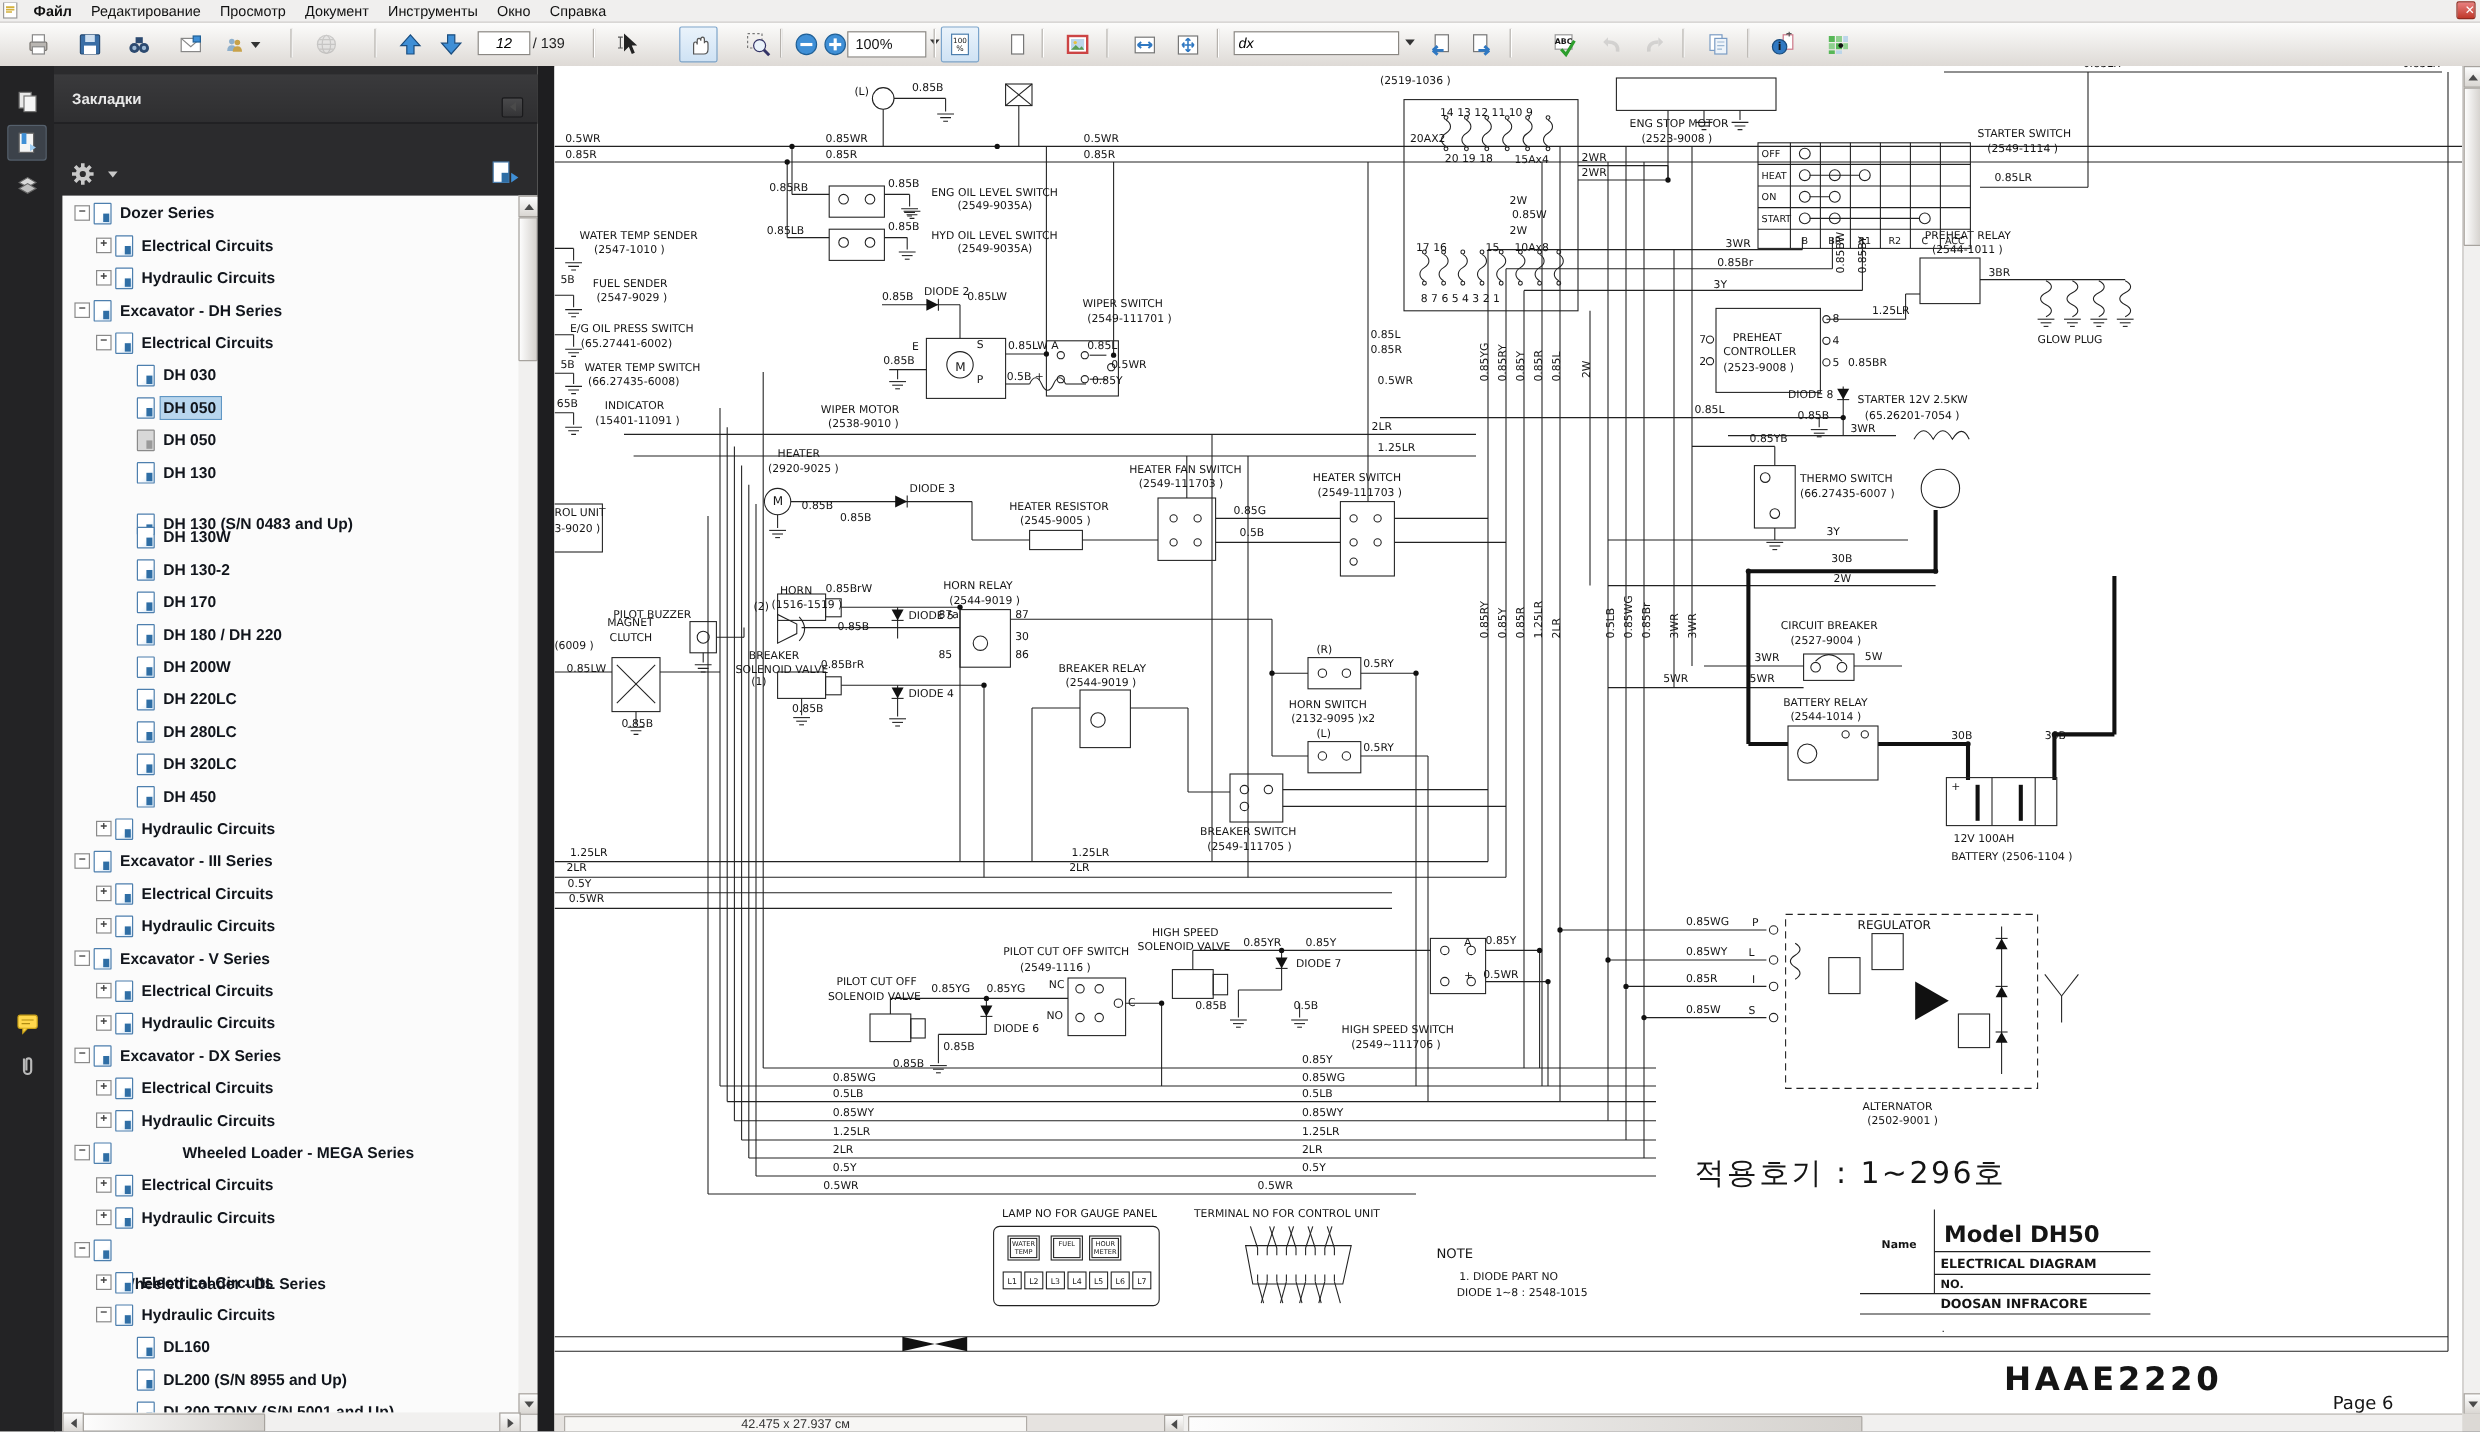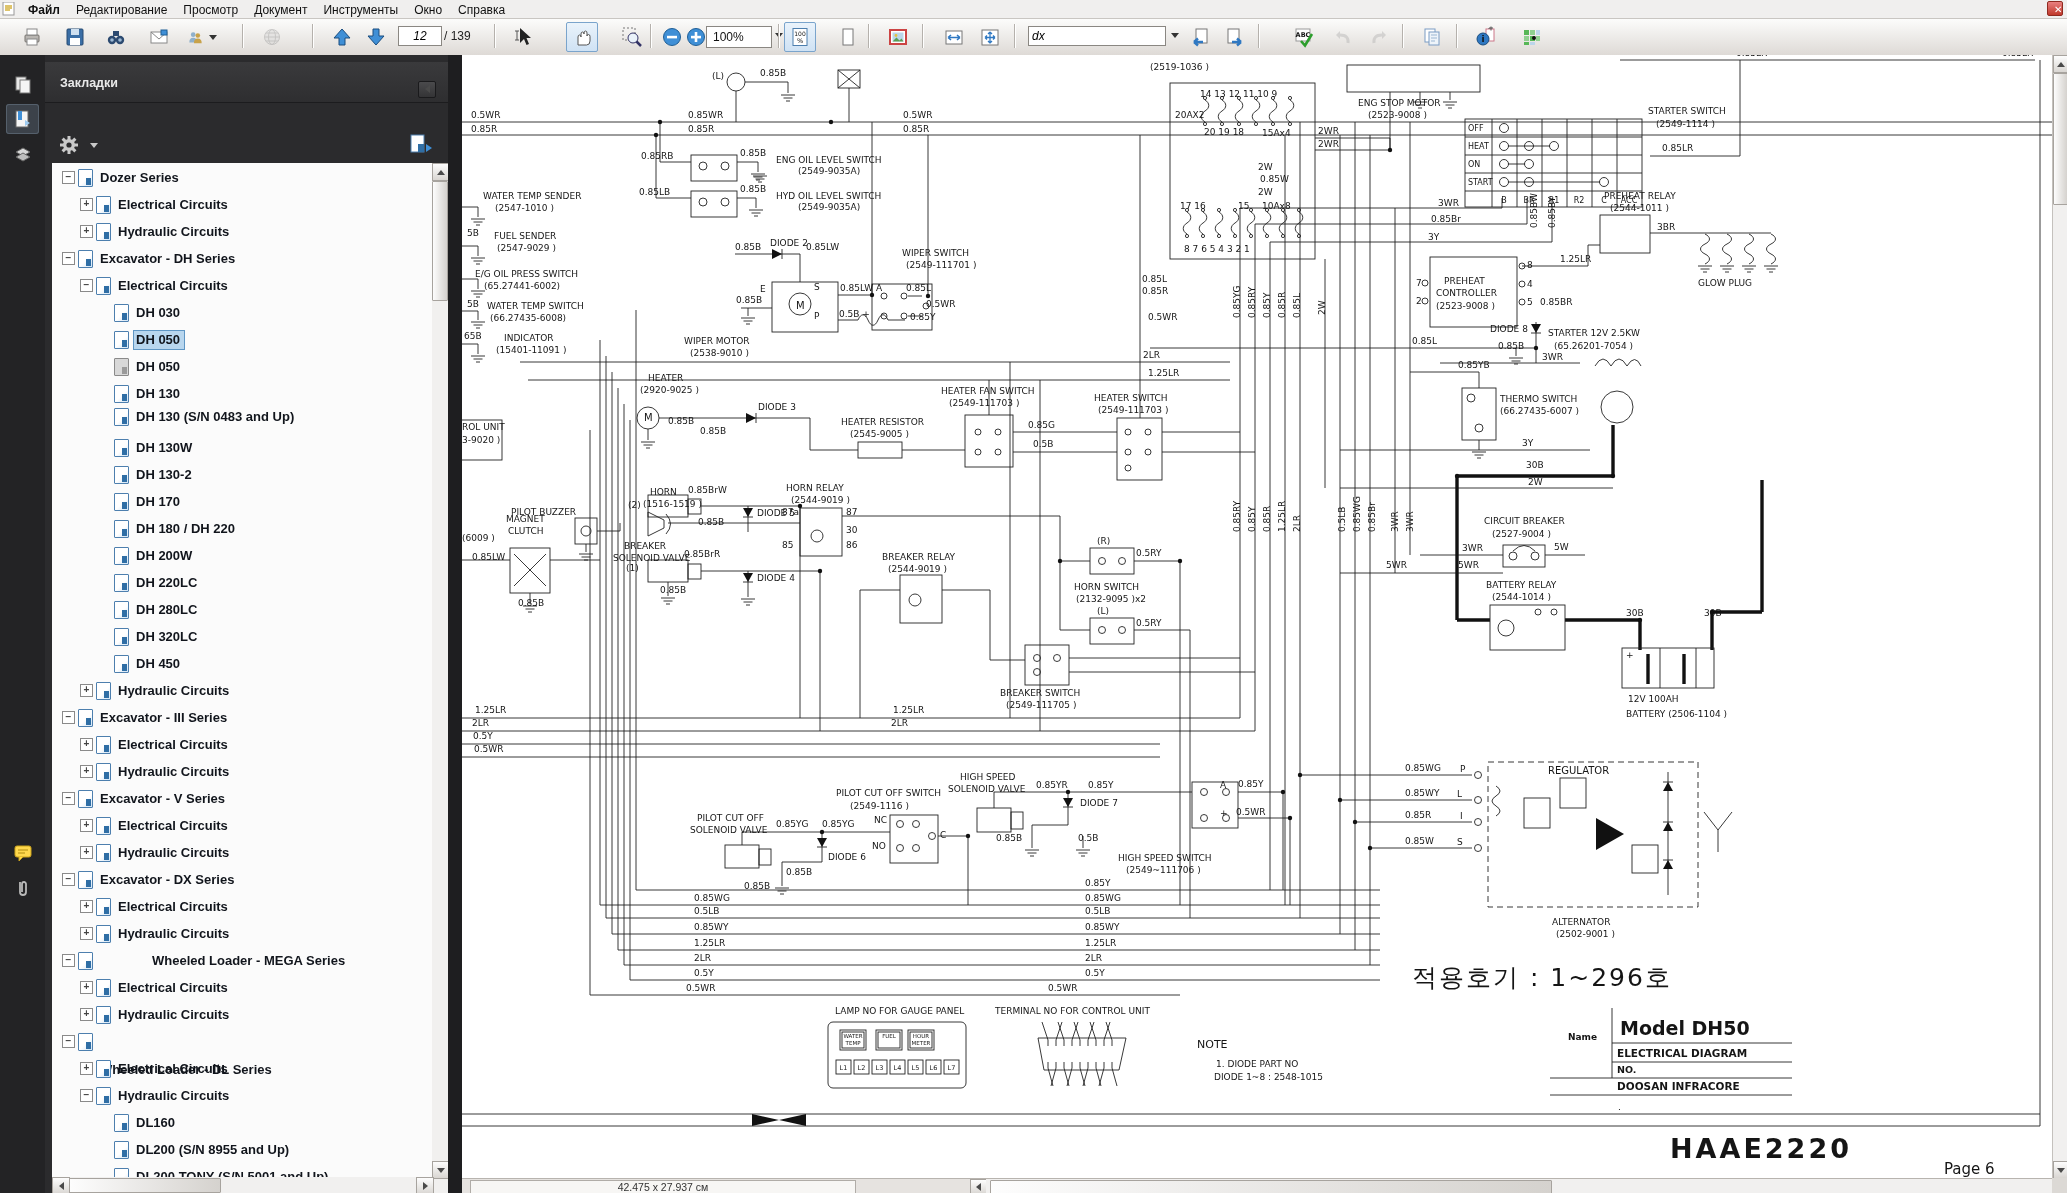--- a/index.html
+++ b/index.html
@@ -375,21 +375,21 @@
           <span class="tlabel" style="left: 82px;">DH 050</span>
         </div>
         <div class="trow" style="top: 190px; left: 0px; width: 100%;">
           <div class="bicon gray" style="left: 62px;"></div>
           <span class="tlabel" style="left: 82px;">DH 050</span>
         </div>
         <div class="trow" style="top: 217px; left: 0px; width: 100%;">
           <div class="bicon" style="left: 62px;"></div>
           <span class="tlabel" style="left: 82px;">DH 130</span>
         </div>
-        <div class="trow" style="top: 240px; left: 0px; width: 100%; text-align: center;">
+        <div class="trow" style="top: 260px; left: 0px; width: 100%; text-align: center;">
           <div class="bicon" style="left: 62px;"></div>
           <span class="tlabel" style="left: 82px;">DH 130 (S/N 0483 and Up)</span>
         </div>
         <div class="trow" style="top: 271px; left: 0px; width: 100%;">
           <div class="bicon" style="left: 62px;"></div>
           <span class="tlabel" style="left: 82px;">DH 130W</span>
         </div>
         <div class="trow" style="top: 298px; left: 0px; width: 100%;">
           <div class="bicon" style="left: 62px;"></div>
           <span class="tlabel" style="left: 82px;">DH 130-2</span>

